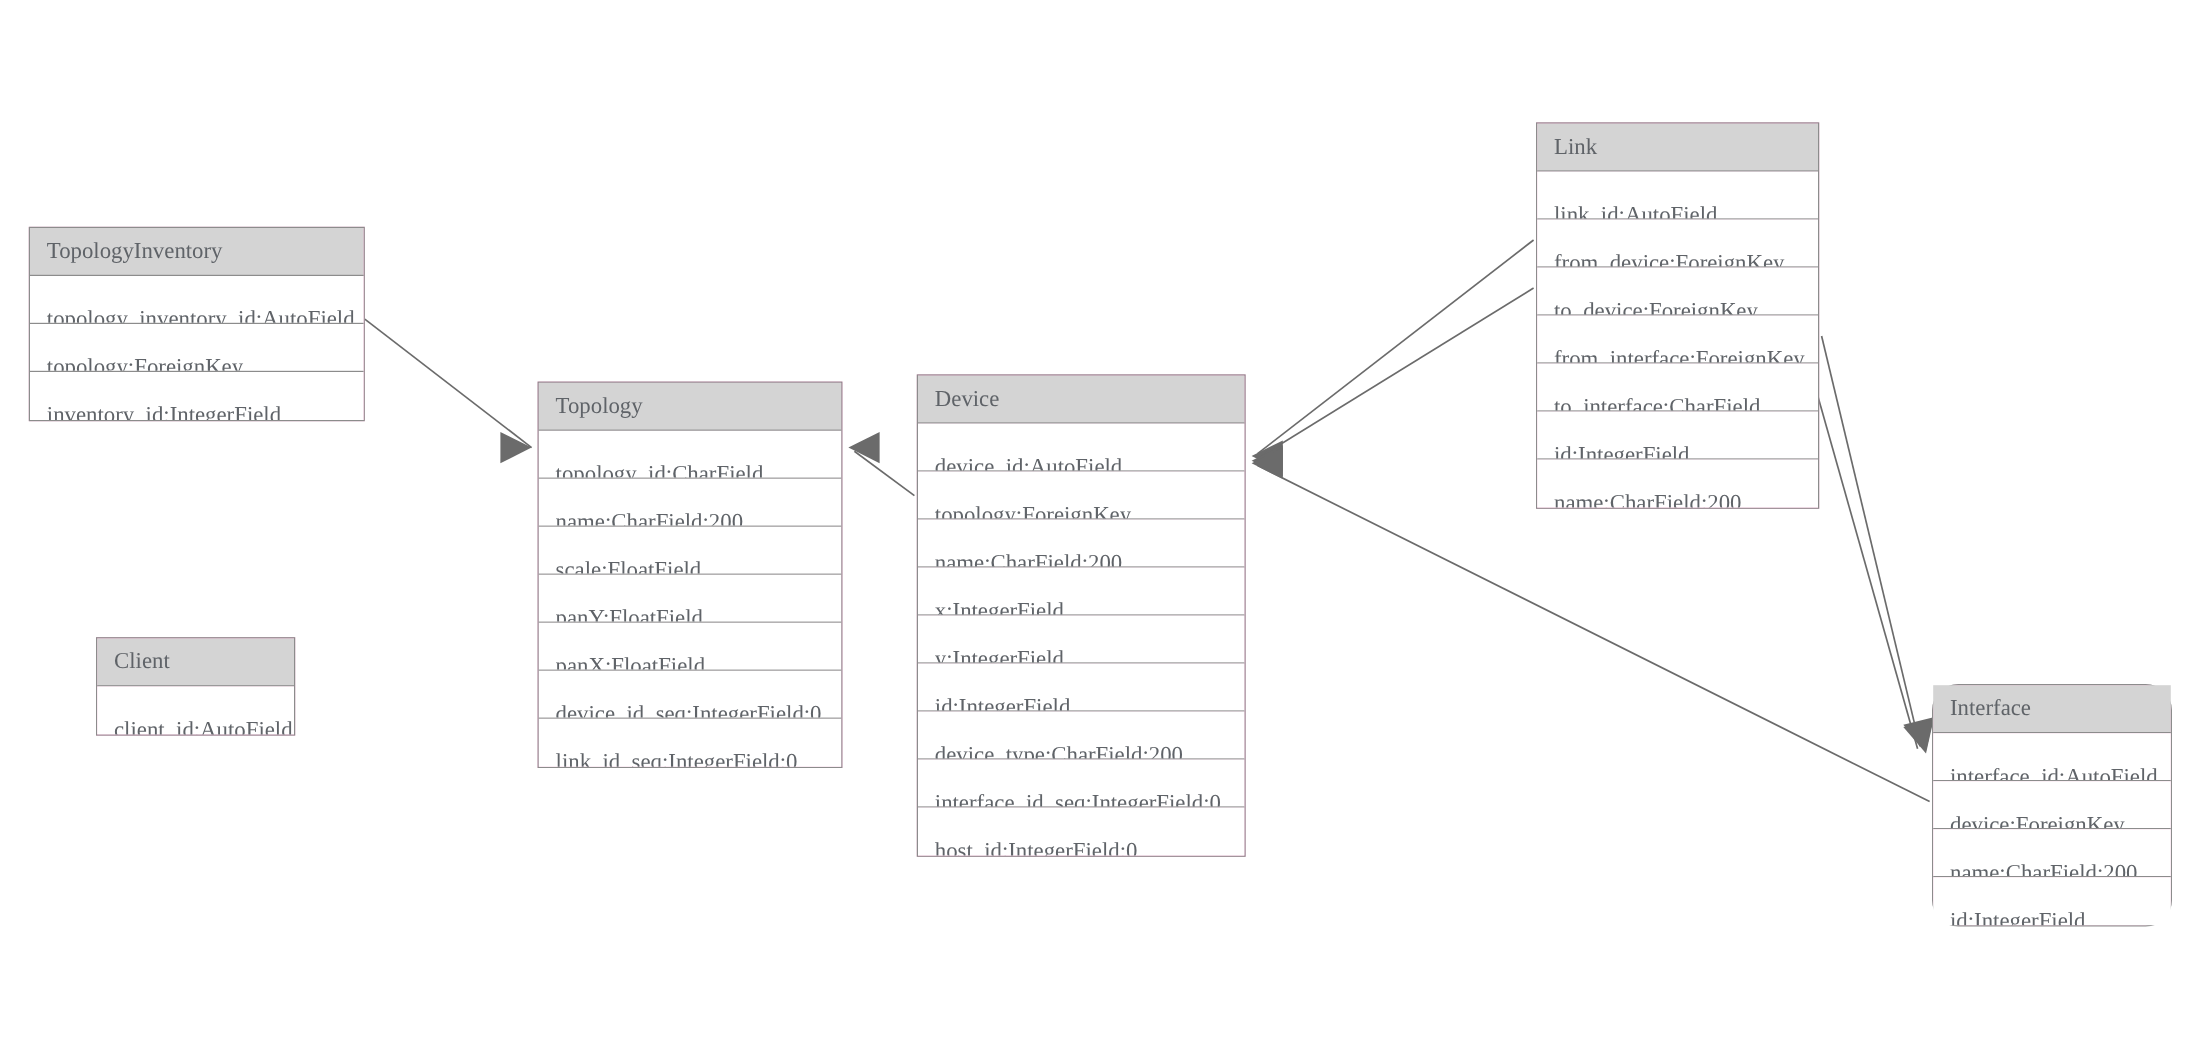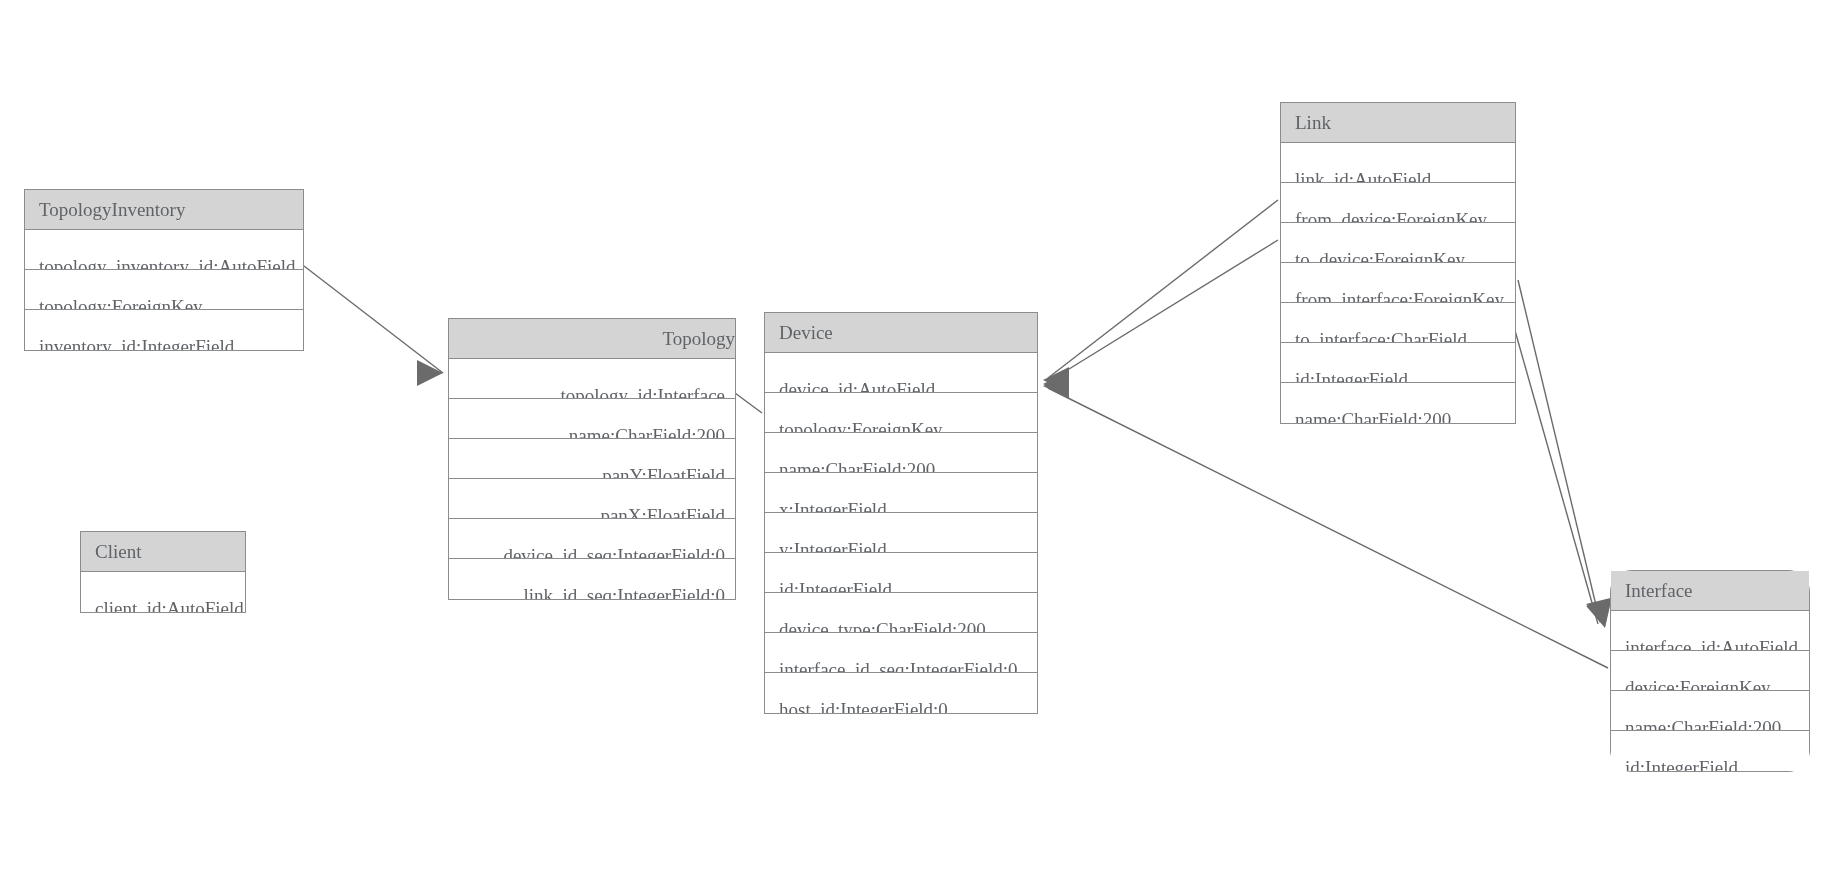--- a/index.html
+++ b/index.html
@@ -92,24 +92,25 @@
       <div class="entity" style="left: 24px; top: 165px; width: 280px; border-color: rgb(140, 140, 140); margin-top: 24px;">
         <div class="entity-header" style="background: rgb(212, 212, 212); color: rgb(95, 99, 104); border-bottom-color: rgb(140, 140, 140);">TopologyInventory</div>
         <div class="entity-row" style="color: rgb(95, 99, 104); border-bottom-color: rgb(140, 140, 140);">topology_inventory_id:AutoField</div>
         <div class="entity-row" style="color: rgb(95, 99, 104); border-bottom-color: rgb(140, 140, 140);">topology:ForeignKey</div>
         <div class="entity-row" style="color: rgb(95, 99, 104); border-bottom-color: rgb(140, 140, 140);">inventory_id:IntegerField</div>
       </div>
       <div class="entity" style="left: 80px; top: 531px; width: 166px; border-color: rgb(140, 140, 140);">
         <div class="entity-header" style="background: rgb(212, 212, 212); color: rgb(95, 99, 104); border-bottom-color: rgb(140, 140, 140);">Client</div>
         <div class="entity-row" style="color: rgb(95, 99, 104); border-bottom-color: rgb(140, 140, 140);">client_id:AutoField</div>
       </div>
-      <div class="entity" style="left: 448px; top: 318px; width: 288px; border-color: rgb(140, 140, 140); text-align: right;">
+      <div class="entity" style="left: 448px; top: 318px; width: 254px; border-color: rgb(140, 140, 140);">
         <div class="entity-header" style="background: rgb(212, 212, 212); color: rgb(95, 99, 104); border-bottom-color: rgb(140, 140, 140);">Topology</div>
-        <div class="entity-row" style="color: rgb(95, 99, 104); border-bottom-color: rgb(140, 140, 140);">topology_id:Interface</div>
+        <div class="entity-row" style="color: rgb(95, 99, 104); border-bottom-color: rgb(140, 140, 140);">topology_id:CharField</div>
         <div class="entity-row" style="color: rgb(95, 99, 104); border-bottom-color: rgb(140, 140, 140);">name:CharField:200</div>
+        <div class="entity-row" style="color: rgb(95, 99, 104); border-bottom-color: rgb(140, 140, 140);">scale:FloatField</div>
         <div class="entity-row" style="color: rgb(95, 99, 104); border-bottom-color: rgb(140, 140, 140);">panY:FloatField</div>
         <div class="entity-row" style="color: rgb(95, 99, 104); border-bottom-color: rgb(140, 140, 140);">panX:FloatField</div>
         <div class="entity-row" style="color: rgb(95, 99, 104); border-bottom-color: rgb(140, 140, 140);">device_id_seq:IntegerField:0</div>
         <div class="entity-row" style="color: rgb(95, 99, 104); border-bottom-color: rgb(140, 140, 140);">link_id_seq:IntegerField:0</div>
       </div>
       <div class="entity" style="left: 764px; top: 312px; width: 274px; border-color: rgb(140, 140, 140);">
         <div class="entity-header" style="background: rgb(212, 212, 212); color: rgb(95, 99, 104); border-bottom-color: rgb(140, 140, 140); font-family: Liberation Serif, serif;">Device</div>
         <div class="entity-row" style="color: rgb(95, 99, 104); border-bottom-color: rgb(140, 140, 140);">device_id:AutoField</div>
         <div class="entity-row" style="color: rgb(95, 99, 104); border-bottom-color: rgb(140, 140, 140);">topology:ForeignKey</div>
         <div class="entity-row" style="color: rgb(95, 99, 104); border-bottom-color: rgb(140, 140, 140);">name:CharField:200</div>

